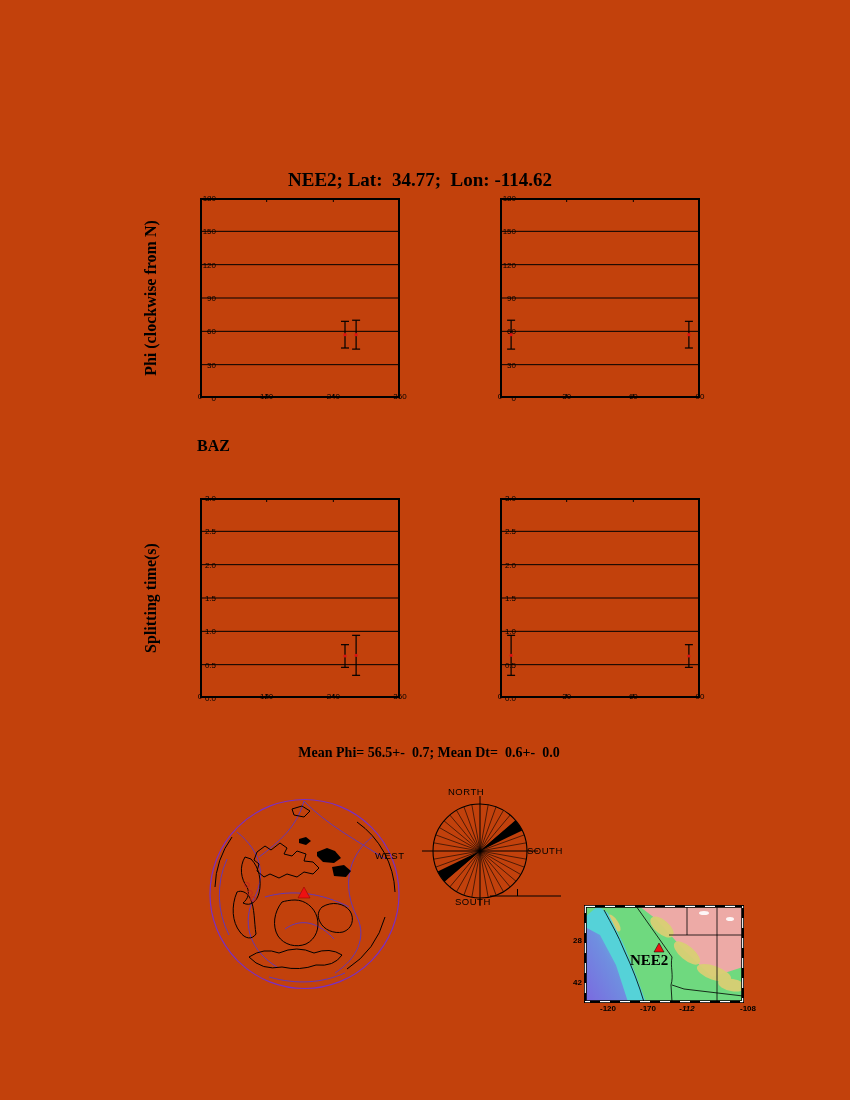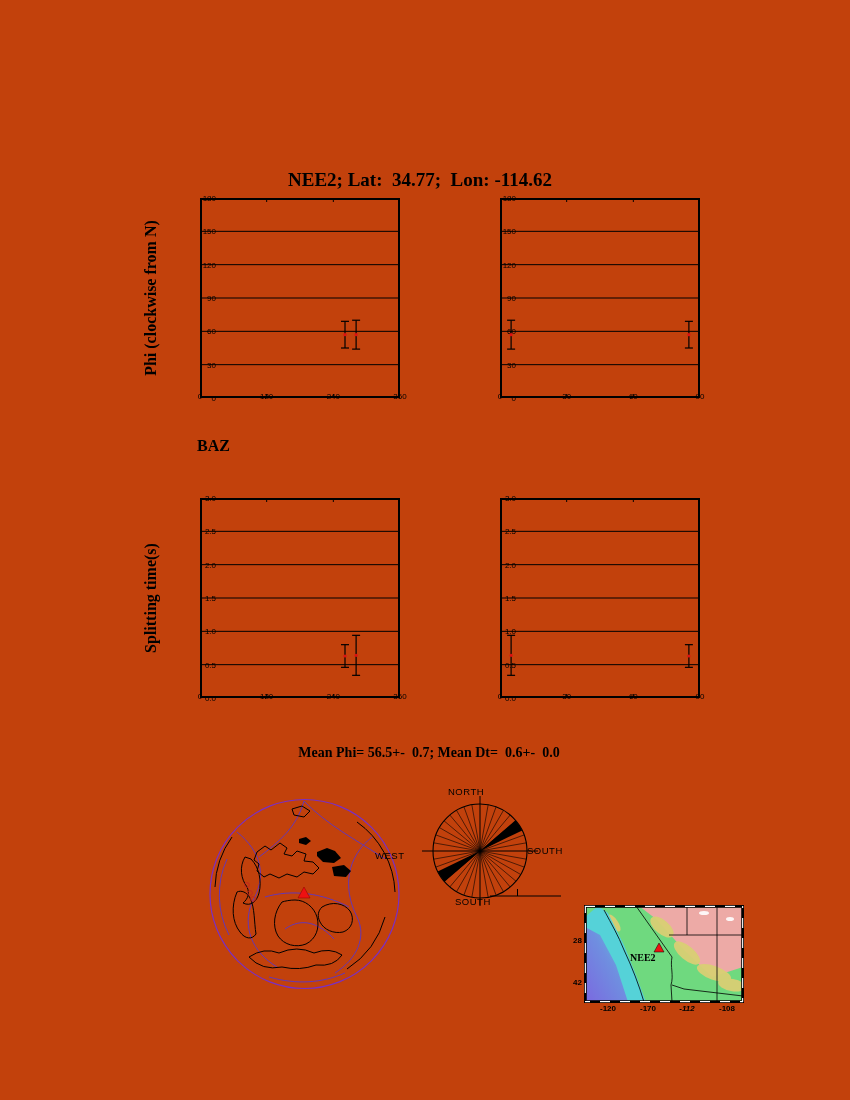--- a/index.html
+++ b/index.html
@@ -19,21 +19,21 @@
   .frame{position:absolute;left:0;top:0;right:0;bottom:0;border:2px solid #000;z-index:3;}
   .ytick{position:absolute;right:184px;z-index:1;font-family:"Liberation Sans","DejaVu Sans",sans-serif;
          font-size:8px;line-height:9px;white-space:nowrap;text-align:right;}
   .xtick{position:absolute;top:194px;width:26px;z-index:1;margin-left:0;text-align:center;
          font-family:"Liberation Sans","DejaVu Sans",sans-serif;font-size:8px;line-height:9px;}
   .rose-wrap{position:absolute;left:405px;top:786px;width:170px;height:135px;}
   .rose-label{position:absolute;font-family:"Liberation Sans","DejaVu Sans",sans-serif;
          font-size:9.5px;letter-spacing:0.5px;white-space:nowrap;}
   .map-ticklabel{position:absolute;font-family:"Liberation Sans","DejaVu Sans",sans-serif;
          font-size:8px;font-weight:bold;white-space:nowrap;}
-  .map-station{position:absolute;font-size:10px;font-weight:bold;
+  .map-station{position:absolute;font-size:15px;font-weight:bold;
          font-family:"Liberation Serif","DejaVu Serif",serif;}
 </style>
 </head>
 <body>
 
 <div class="fig">
 
   <div class="title">NEE2; Lat:  34.77;  Lon: -114.62</div>
 
   <div class="rot-label" style="left:36px;top:289px;">Phi (clockwise from N)</div>
@@ -312,15 +312,15 @@
       <rect x="0.3" y="0.3" width="159.4" height="97.4" fill="none" stroke="#000" stroke-width="0.6"></rect>
       <rect x="2.4" y="2.4" width="155.2" height="93.2" fill="none" stroke="#000" stroke-width="0.6"></rect>
     </g>
   </svg>
   <div class="map-station" style="left:630px;top:952px;">NEE2</div>
   <div class="map-ticklabel" style="left:566px;top:936px;width:16px;text-align:right;">28</div>
   <div class="map-ticklabel" style="left:566px;top:978px;width:16px;text-align:right;">42</div>
   <div class="map-ticklabel" style="left:596px;top:1004px;width:24px;text-align:center;">-120</div>
   <div class="map-ticklabel" style="left:636px;top:1004px;width:24px;text-align:center;">-170</div>
   <div class="map-ticklabel" style="left:675px;top:1004px;width:24px;text-align:center;font-style:italic;">-112</div>
-  <div class="map-ticklabel" style="left:715px;top:1004px;width:24px;text-align:center;">-108</div>
+  <div class="map-ticklabel" style="left:736px;top:1004px;width:24px;text-align:center;">-108</div>
 
 </div>
 
 </body></html>

